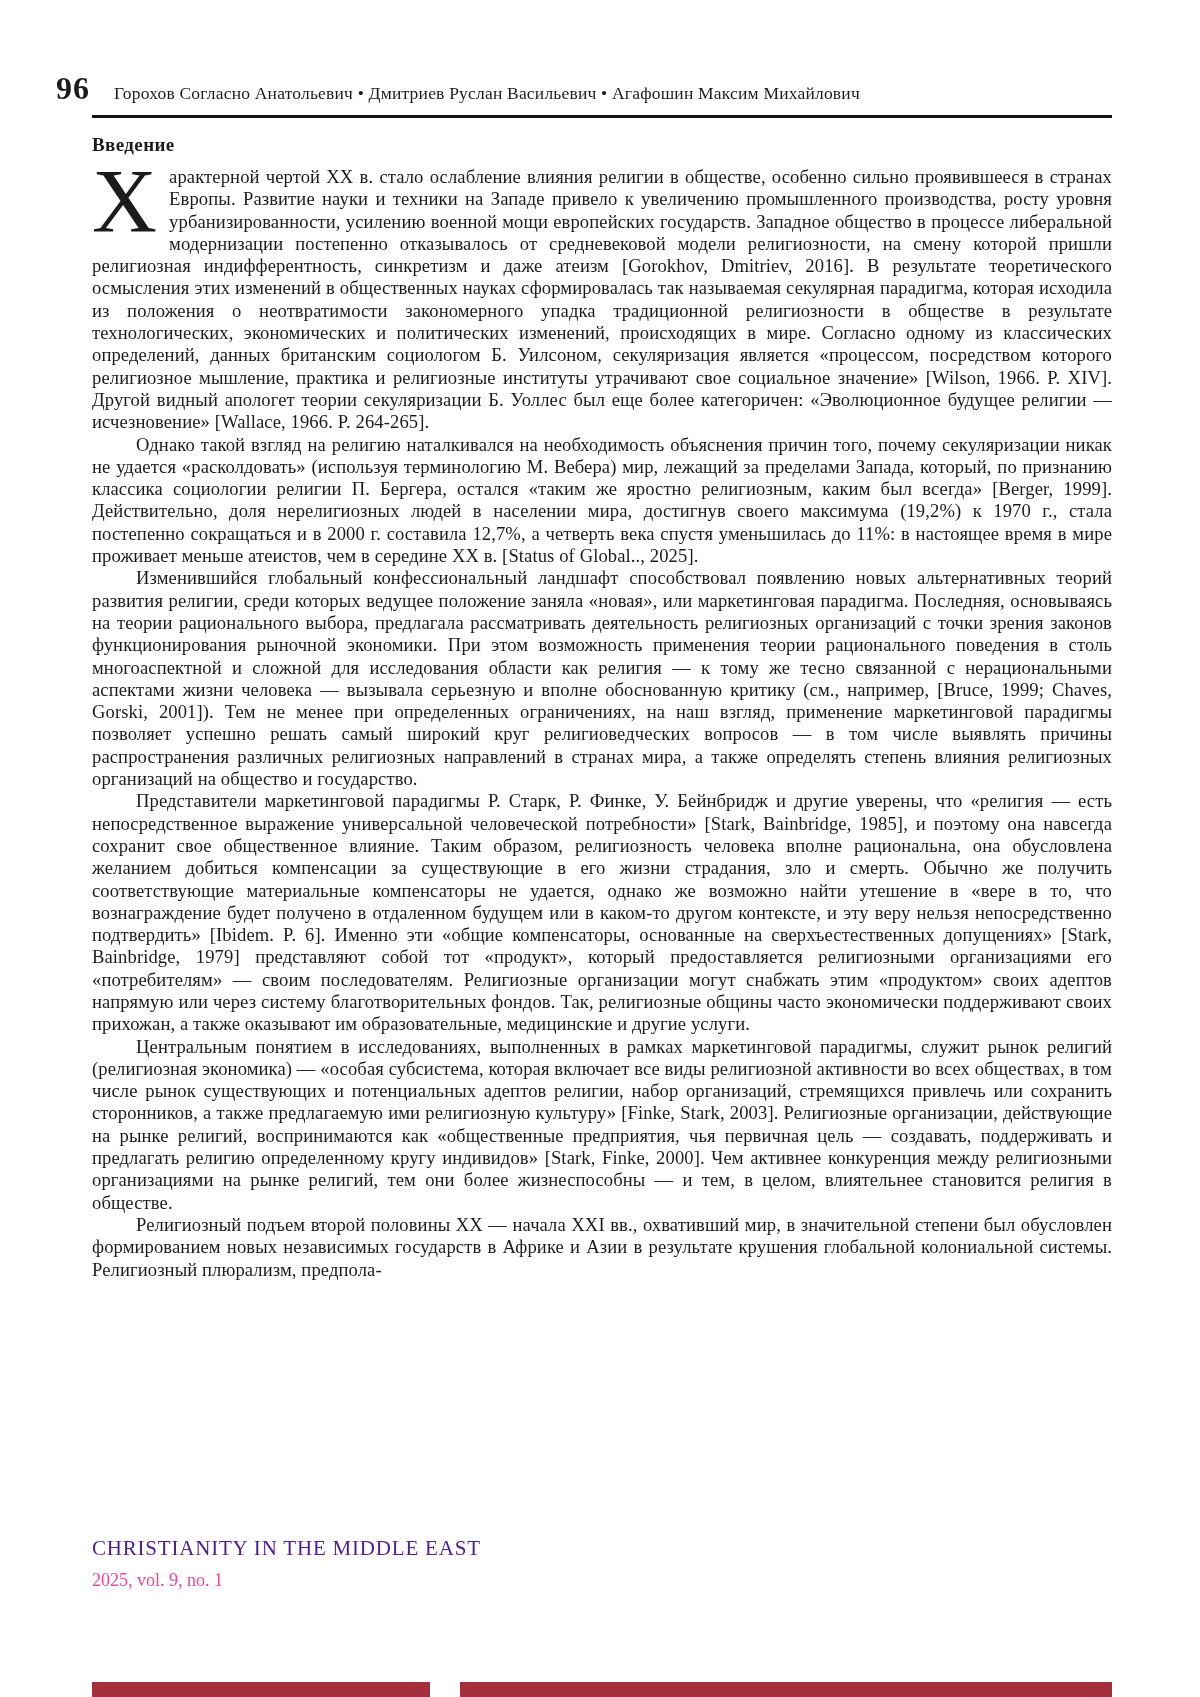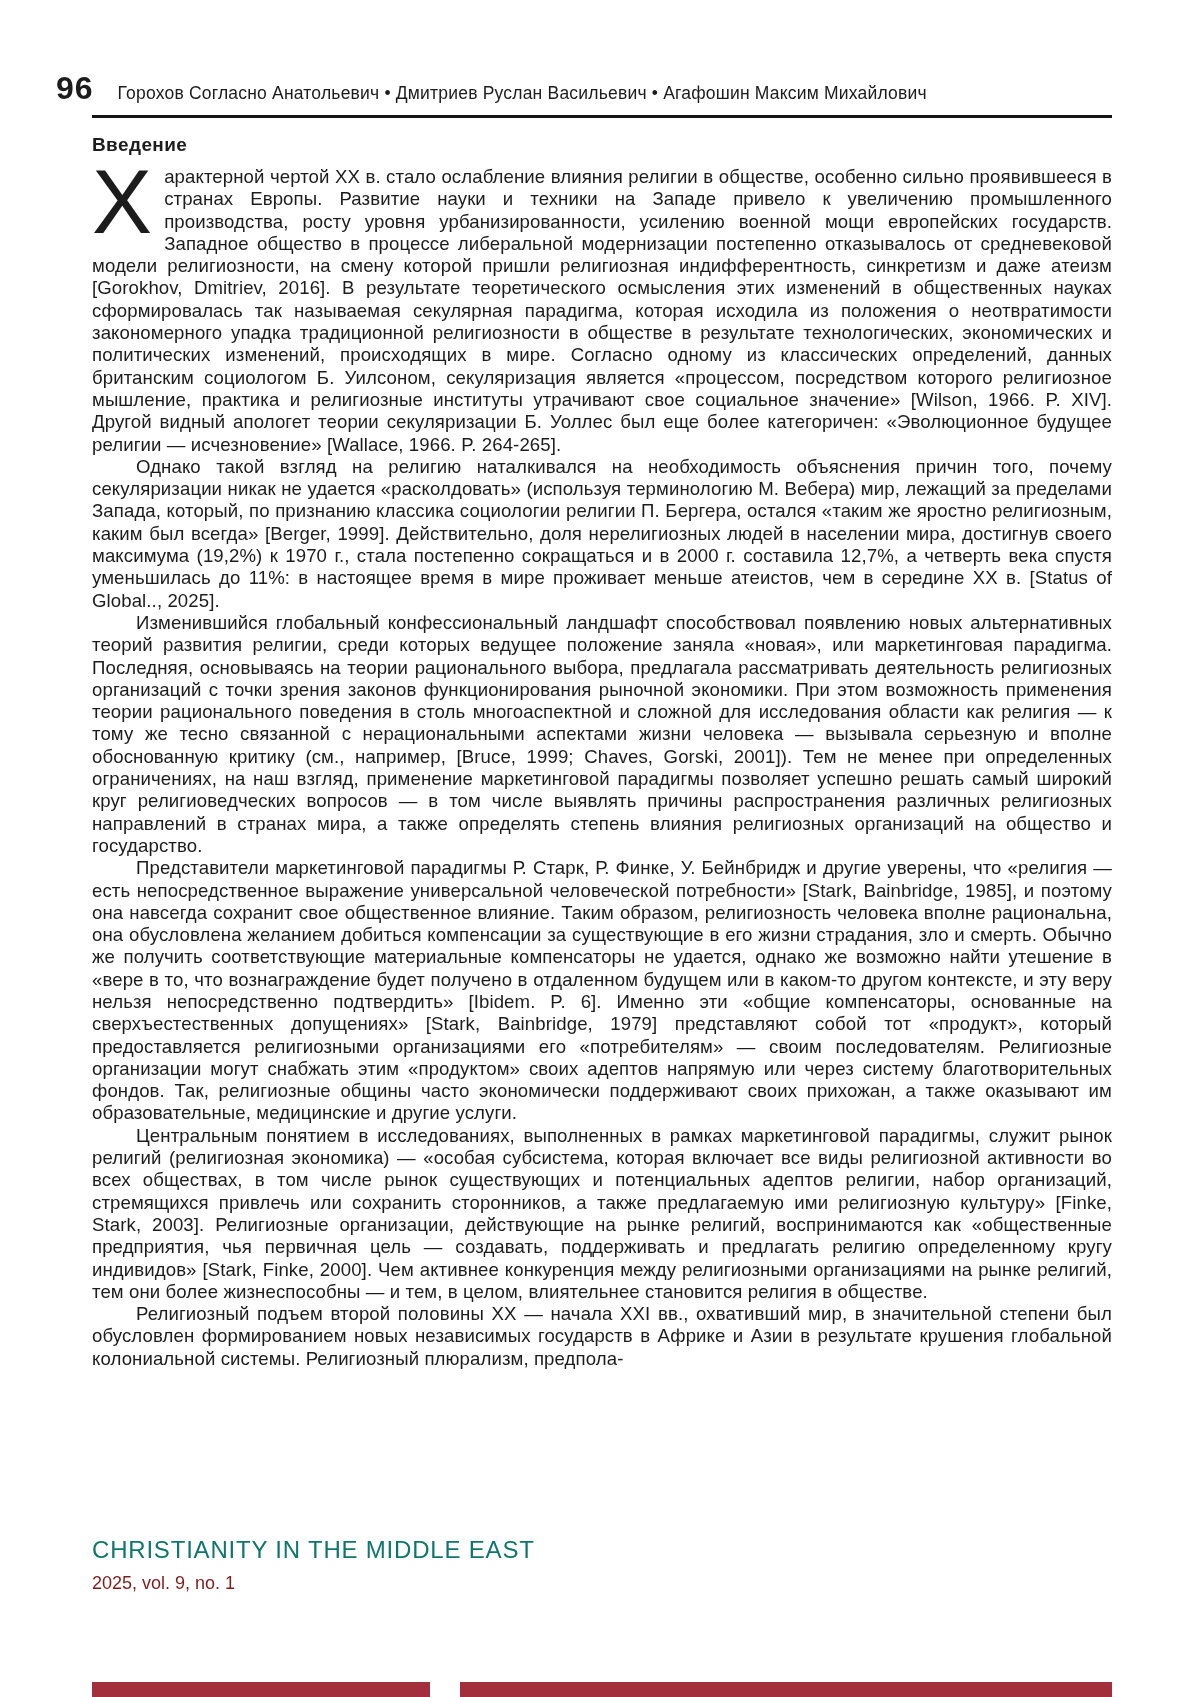--- a/index.html
+++ b/index.html
@@ -2,21 +2,21 @@
 <html><head>
 <meta charset="utf-8">
 <style>
   * { margin: 0; padding: 0; box-sizing: border-box; }
   html, body { background: #ffffff; }
   .page {
     position: relative;
     width: 1200px;
     height: 1697px;
     background: #ffffff;
-    font-family: Liberation Sans, sans-serif;
+    font-family: Liberation Serif, serif;
     color: #1c1c1c;
     overflow: hidden;
   }
   .content {
     position: absolute;
     left: 92px;
     right: 88px;
     top: 70px;
   }
   .page-header {
@@ -61,28 +61,28 @@
     line-height: 64px;
     padding: 4px 12px 0 0;
     font-weight: 400;
   }
   .footer {
     position: absolute;
     left: 92px;
     top: 1536px;
   }
   .journal-name {
-    font-size: 24px;
+    font-size: 21px;
     letter-spacing: 0.8px;
-    color: #0f766e;
+    color: #4c1d95;
   }
   .journal-issue {
     font-size: 18px;
     margin-top: 9px;
-    color: #7f1d1d;
+    color: #ec4899;
   }
   .bottom-bar {
     position: absolute;
     bottom: 0;
     height: 15px;
     background: #a42f3c;
   }
   .bottom-bar.left  { left: 92px;  width: 338px; }
   .bottom-bar.right { left: 460px; width: 652px; }
 </style>

